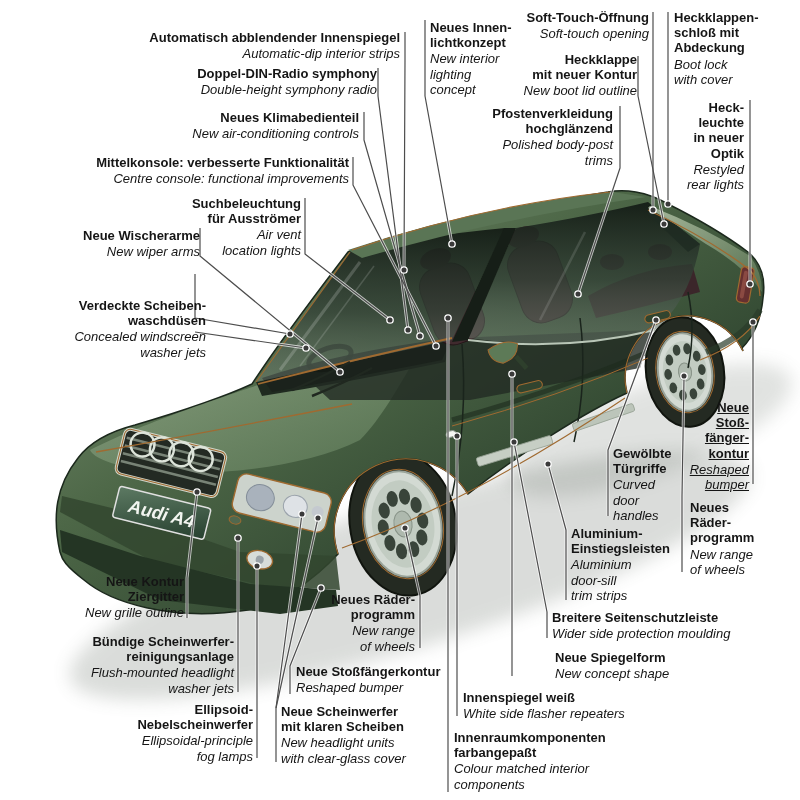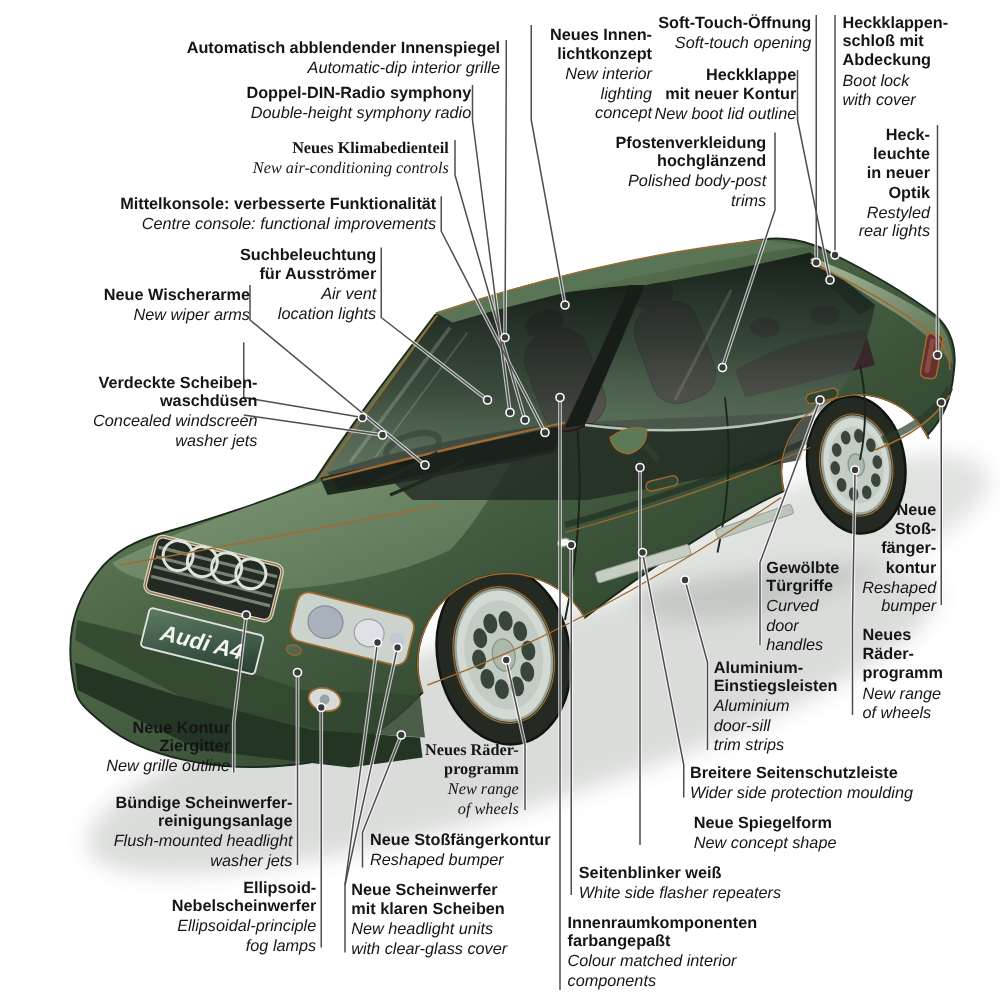--- a/index.html
+++ b/index.html
@@ -349,32 +349,32 @@
     <circle class="dot" cx="197" cy="492" r="3.2"></circle>
         <circle class="dot" cx="238" cy="538" r="3.2"></circle>
     <circle class="dot" cx="257" cy="566" r="3.2"></circle>
         <circle class="dot" cx="405" cy="528" r="3.2"></circle>
     <circle class="dot" cx="321" cy="588" r="3.2"></circle>
         <circle class="dot" cx="302" cy="514" r="3.2"></circle>
     <circle class="dot" cx="318" cy="518" r="3.2"></circle>
   </g>
 </svg>
 
-<div class="lbl ra" style="right:400px;top:30px;margin-left:40px;"><div class="de">Automatisch abblendender Innenspiegel</div><div class="en">Automatic-dip interior grille</div></div>
+<div class="lbl ra" style="right:400px;top:30px;margin-left:40px;"><div class="de">Automatisch abblendender Innenspiegel</div><div class="en">Automatic-dip interior strips</div></div>
 <div class="lbl ra" style="right:423px;top:66px;"><div class="de">Doppel-DIN-Radio symphony</div><div class="en">Double-height symphony radio</div></div>
-<div class="lbl ra" style="right:441px;top:110px;font-family:Liberation Serif, serif;"><div class="de">Neues Klimabedienteil</div><div class="en">New air-conditioning controls</div></div>
+<div class="lbl ra" style="right:441px;top:110px;"><div class="de">Neues Klimabedienteil</div><div class="en">New air-conditioning controls</div></div>
 <div class="lbl ra" style="right:451px;top:155px;"><div class="de">Mittelkonsole: verbesserte Funktionalität</div><div class="en">Centre console: functional improvements</div></div>
 <div class="lbl ra" style="right:499px;top:196px;"><div class="de">Suchbeleuchtung
 für Ausströmer</div><div class="en">Air vent
 location lights</div></div>
 <div class="lbl ra" style="right:600px;top:228px;"><div class="de">Neue Wischerarme</div><div class="en">New wiper arms</div></div>
 <div class="lbl ra" style="right:594px;top:272px;margin-top:26px;"><div class="de">Verdeckte Scheiben-
 waschdüsen</div><div class="en">Concealed windscreen
 washer jets</div></div>
-<div class="lbl la" style="left:440px;top:20px;text-align:right;"><div class="de">Neues Innen-
+<div class="lbl la" style="left:430px;top:20px;"><div class="de">Neues Innen-
 lichtkonzept</div><div class="en">New interior
 lighting
 concept</div></div>
 <div class="lbl ra" style="right:151px;top:10px;"><div class="de">Soft-Touch-Öffnung</div><div class="en">Soft-touch opening</div></div>
 <div class="lbl ra" style="right:163px;top:52px;"><div class="de">Heckklappe
 mit neuer Kontur</div><div class="en">New boot lid outline</div></div>
 <div class="lbl ra" style="right:187px;top:106px;"><div class="de">Pfostenverkleidung
 hochglänzend</div><div class="en">Polished body-post
 trims</div></div>
 <div class="lbl la" style="left:674px;top:10px;"><div class="de">Heckklappen-
@@ -383,48 +383,48 @@
 with cover</div></div>
 <div class="lbl ra" style="right:56px;top:100px;"><div class="de">Heck-
 leuchte
 in neuer
 Optik</div><div class="en">Restyled
 rear lights</div></div>
 <div class="lbl la" style="left:613px;top:446px;"><div class="de">Gewölbte
 Türgriffe</div><div class="en">Curved
 door
 handles</div></div>
-<div class="lbl ra" style="right:51px;top:400px;"><div class="de">Neue
+<div class="lbl ra" style="right:51px;top:400px;text-decoration:underline;"><div class="de">Neue
 Stoß-
 fänger-
 kontur</div><div class="en">Reshaped
 bumper</div></div>
 <div class="lbl la" style="left:690px;top:500px;"><div class="de">Neues
 Räder-
 programm</div><div class="en">New range
 of wheels</div></div>
 <div class="lbl la" style="left:571px;top:526px;"><div class="de">Aluminium-
 Einstiegsleisten</div><div class="en">Aluminium
 door-sill
 trim strips</div></div>
 <div class="lbl la" style="left:552px;top:610px;"><div class="de">Breitere Seitenschutzleiste</div><div class="en">Wider side protection moulding</div></div>
 <div class="lbl la" style="left:517px;top:650px;margin-left:38px;"><div class="de">Neue Spiegelform</div><div class="en">New concept shape</div></div>
-<div class="lbl la" style="left:463px;top:690px;"><div class="de">Seitenblinker weiß</div><div class="en">White side flasher repeaters</div></div>
+<div class="lbl la" style="left:463px;top:690px;"><div class="de">Innenspiegel weiß</div><div class="en">White side flasher repeaters</div></div>
 <div class="lbl la" style="left:454px;top:730px;"><div class="de">Innenraumkomponenten
 farbangepaßt</div><div class="en">Colour matched interior
 components</div></div>
 <div class="lbl ra" style="right:616px;top:574px;"><div class="de">Neue Kontur
 Ziergitter</div><div class="en">New grille outline</div></div>
 <div class="lbl ra" style="right:566px;top:634px;"><div class="de">Bündige Scheinwerfer-
 reinigungsanlage</div><div class="en">Flush-mounted headlight
 washer jets</div></div>
 <div class="lbl ra" style="right:547px;top:702px;"><div class="de">Ellipsoid-
 Nebelscheinwerfer</div><div class="en">Ellipsoidal-principle
 fog lamps</div></div>
-<div class="lbl ra" style="right:385px;top:592px;font-family:Liberation Serif, serif;"><div class="de">Neues Räder-
+<div class="lbl ra" style="right:385px;top:592px;"><div class="de">Neues Räder-
 programm</div><div class="en">New range
 of wheels</div></div>
 <div class="lbl la" style="left:296px;top:664px;"><div class="de">Neue Stoßfängerkontur</div><div class="en">Reshaped bumper</div></div>
 <div class="lbl la" style="left:281px;top:704px;"><div class="de">Neue Scheinwerfer
 mit klaren Scheiben</div><div class="en">New headlight units
 with clear-glass cover</div></div>
 
 </div>
 
 </body></html>

